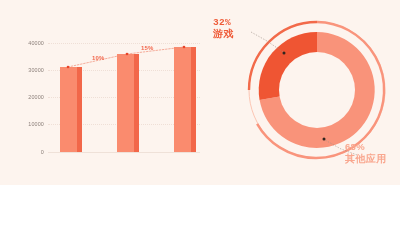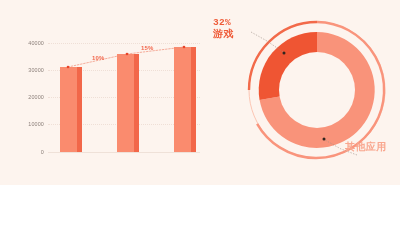--- a/index.html
+++ b/index.html
@@ -232,17 +232,18 @@
       <circle cx="79" cy="53" r="1.5" fill="#31261F"></circle>
       <circle cx="119" cy="139" r="1.5" fill="#31261F"></circle>
     </svg>
 
     <div class="callout" id="callout-games">
       <span class="pct">32%</span>
       <span class="name">游戏</span>
     </div>
 
     <div class="callout" id="callout-other">
+      <span class="pct">68%</span>
       <span class="name">其他应用</span>
     </div>
   </div>
 
 </div>
 
 </body></html>

